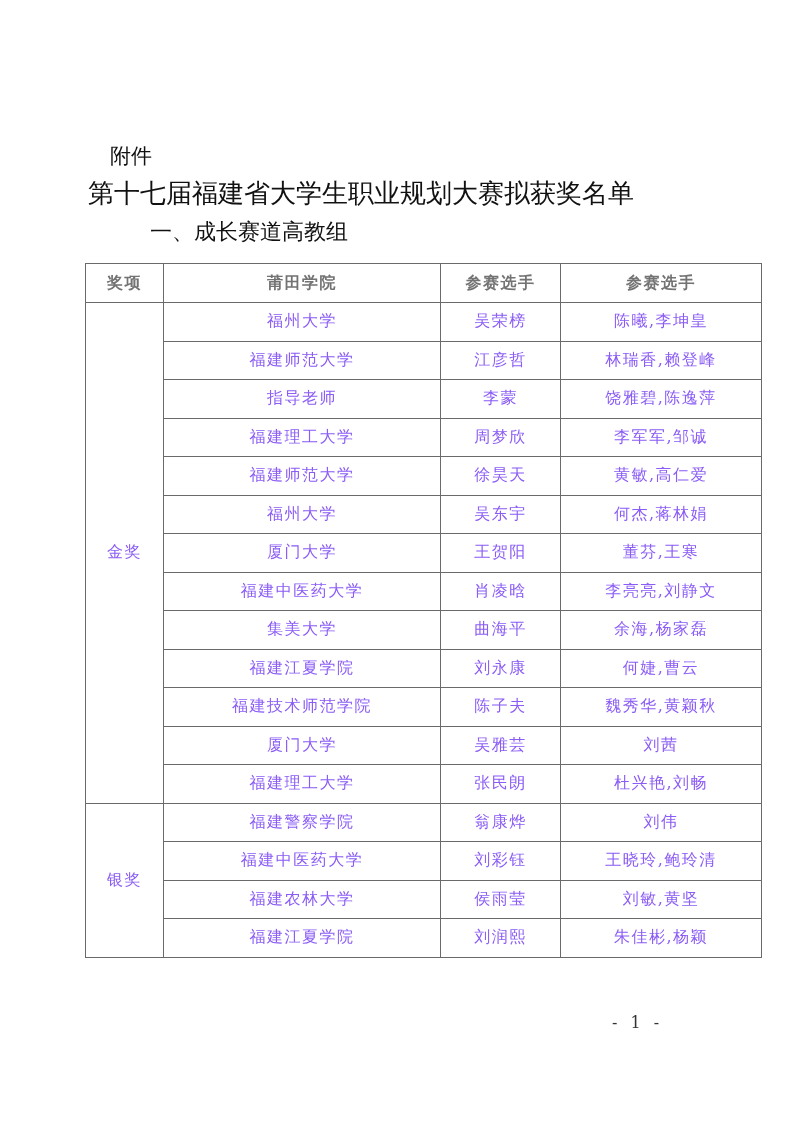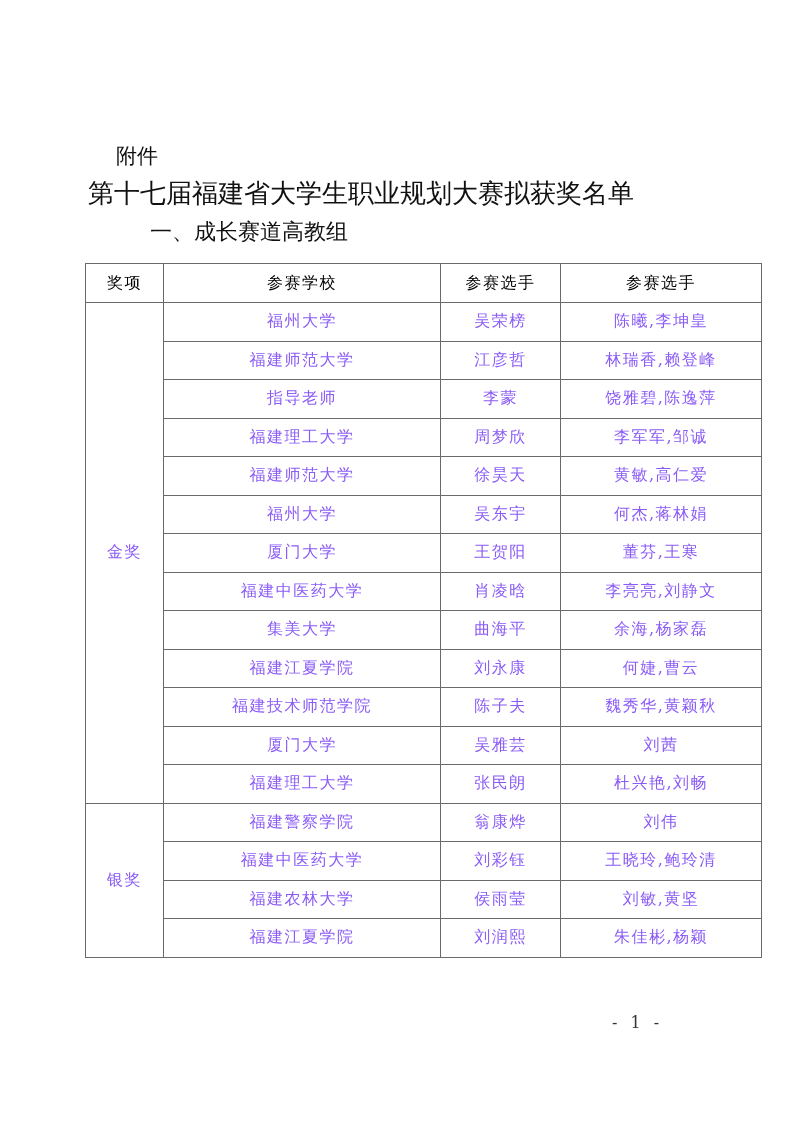--- a/index.html
+++ b/index.html
@@ -10,21 +10,21 @@
     body {
       width: 800px;
       height: 1131px;
       position: relative;
       overflow: hidden;
       color: #1a1a1a;
       font-family: "DejaVu Sans", "Liberation Sans", sans-serif;
     }
     .attachment {
       position: absolute;
-      left: 116px;
+      left: 110px;
       top: 143px;
       font-size: 21px;
       line-height: 26px;
       color: #111;
     }
     .doc-title {
       position: absolute;
       left: 0;
       width: 716px;
       top: 176px;
@@ -56,23 +56,23 @@
       border: 1px solid #6a6a6a;
       text-align: center;
       vertical-align: middle;
       padding: 0;
       font-size: 16px;
       color: #8b5cf6;
       letter-spacing: 1.5px;
     }
     table.awards th {
       height: 38px;
-      font-weight: normal;
+      font-weight: bold;
       font-family: "DejaVu Sans", "Liberation Sans", sans-serif;
-      color: #000000;
+      color: #737373;
     }
     table.awards td {
       height: 37.5px;
     }
     col.c-award { width: 78px; }
     col.c-school { width: 277px; }
     col.c-player { width: 120px; }
     col.c-advisor { width: 201px; }
     .page-number {
       position: absolute;
@@ -95,21 +95,21 @@
 <table class="awards">
   <colgroup>
     <col class="c-award">
       <col class="c-school">
       <col class="c-player">
       <col class="c-advisor">
   </colgroup>
   <thead>
     <tr>
       <th>奖项</th>
-      <th>参赛学校</th>
+      <th>莆田学院</th>
       <th>参赛选手</th>
       <th>参赛选手</th>
     </tr>
   </thead>
   <tbody id="awards-body">
       <tr>
         <td rowspan="13">金奖</td>
         <td>福州大学</td>
         <td>吴荣榜</td>
         <td>陈曦,李坤皇</td>

